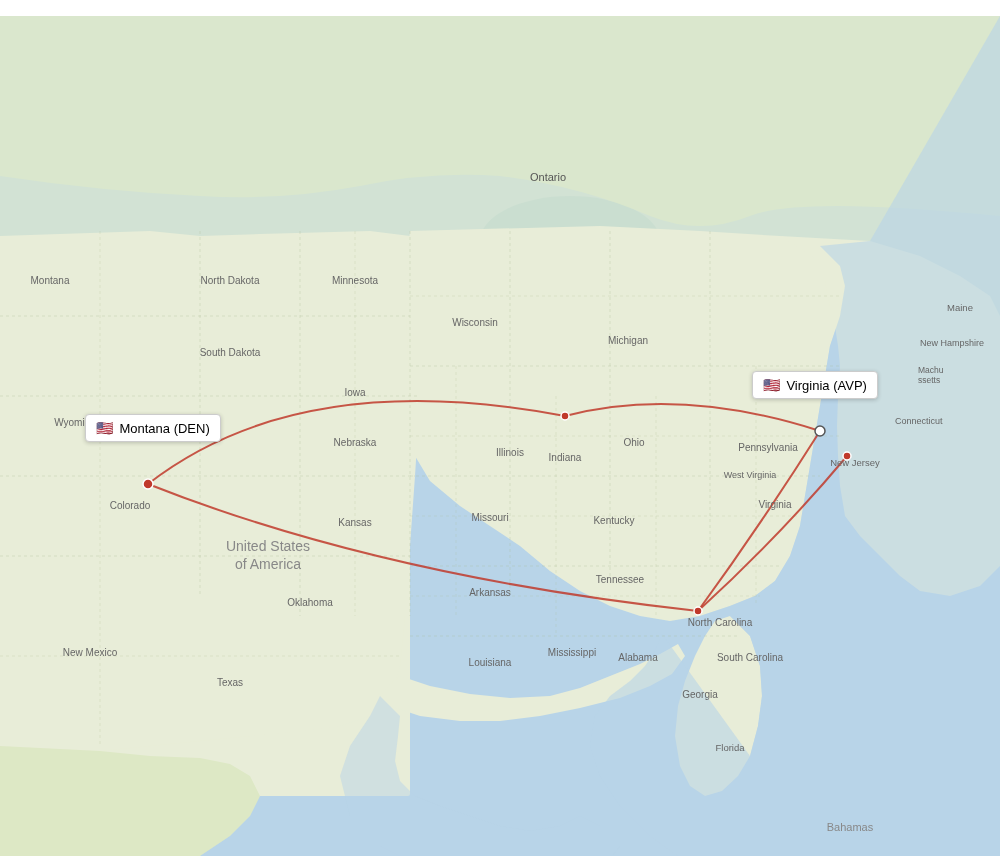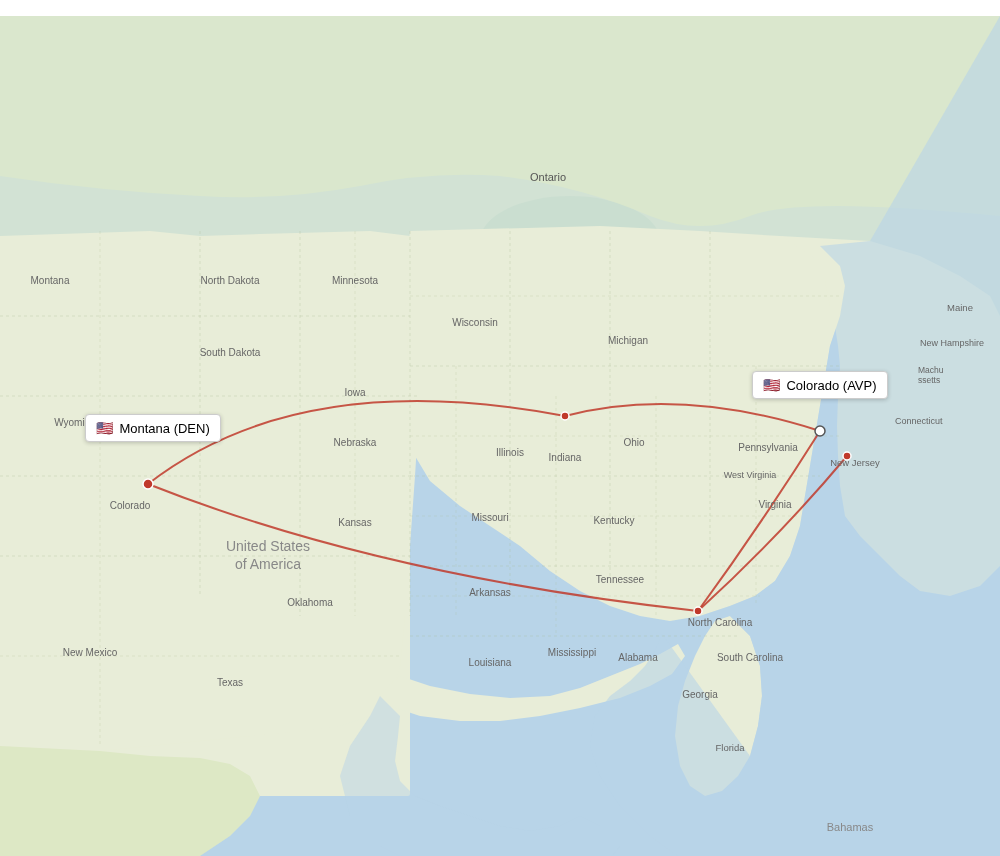--- a/index.html
+++ b/index.html
@@ -212,15 +212,15 @@
     <text x="730" y="735" font-size="9.5" fill="#666" text-anchor="middle" font-family="Arial">Florida</text>
   </svg>
 
   <div class="airport-label" id="label-denver">
     <span class="flag">🇺🇸</span>
     <span>Montana (DEN)</span>
   </div>
 
   <div class="airport-label" id="label-scranton">
     <span class="flag">🇺🇸</span>
-    <span>Colorado (AVP)</span>
+    <span>Virginia (AVP)</span>
   </div>
 </div>
 
 </body></html>

